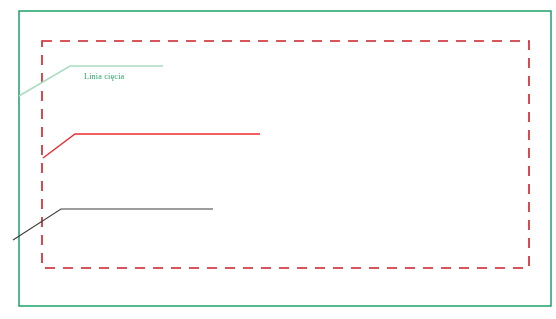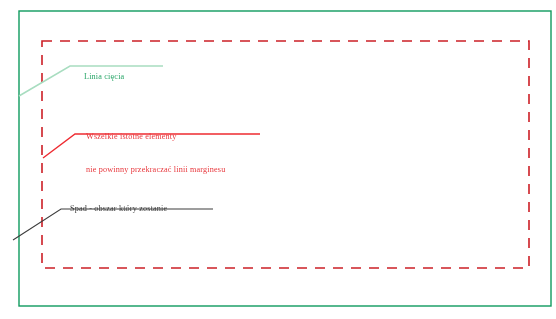--- a/index.html
+++ b/index.html
@@ -64,22 +64,17 @@
 
     <polyline points="35,158 67,134 252,134" fill="none" stroke="#ee2b31" stroke-width="1.4"></polyline>
 
     <polyline points="5,240 53,209 205,209" fill="none" stroke="#3d3d3d" stroke-width="1.1"></polyline>
   </svg>
 
   <div class="label label-cut">
     <span>Linia cięcia</span>
   </div>
 
-  <div class="label label-margin">
-    <span>Wszelkie istotne elementy</span>
-    <span>nie powinny przekraczać linii marginesu</span>
-  </div>
 
   <div class="label label-bleed">
-    <span>Spad - obszar który zostanie</span>
   </div>
 
 </div>
 
 </body></html>

